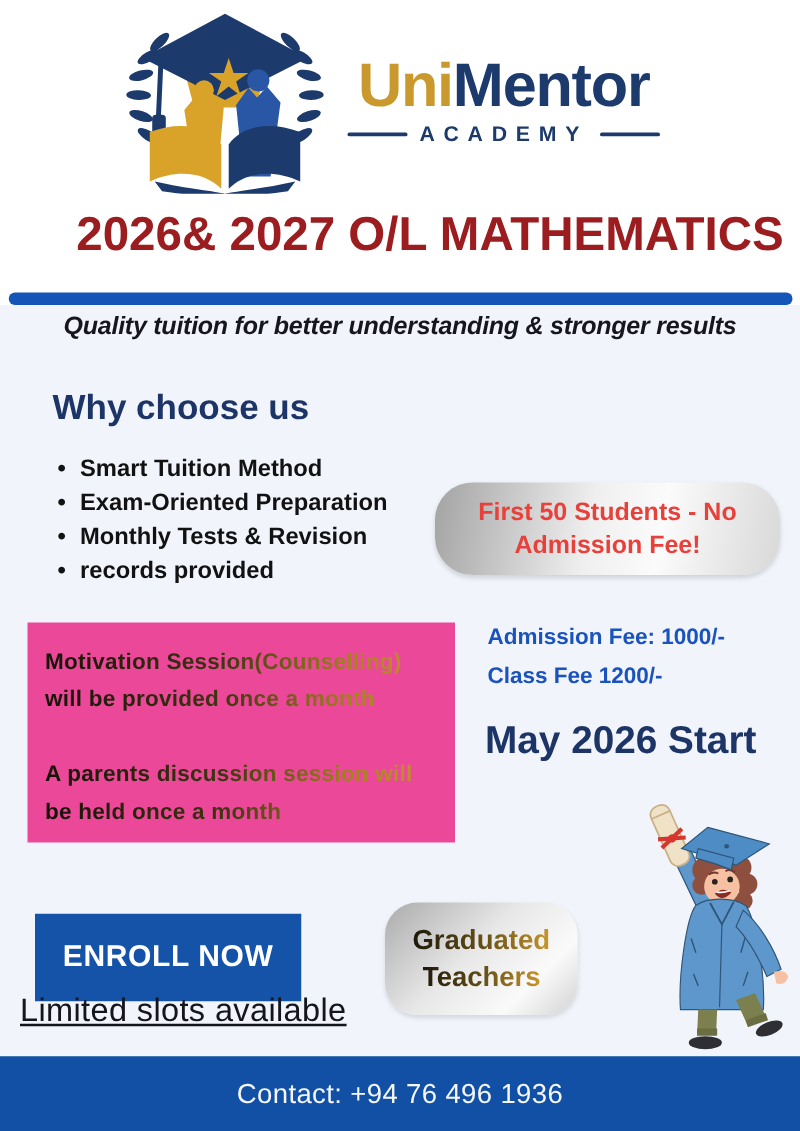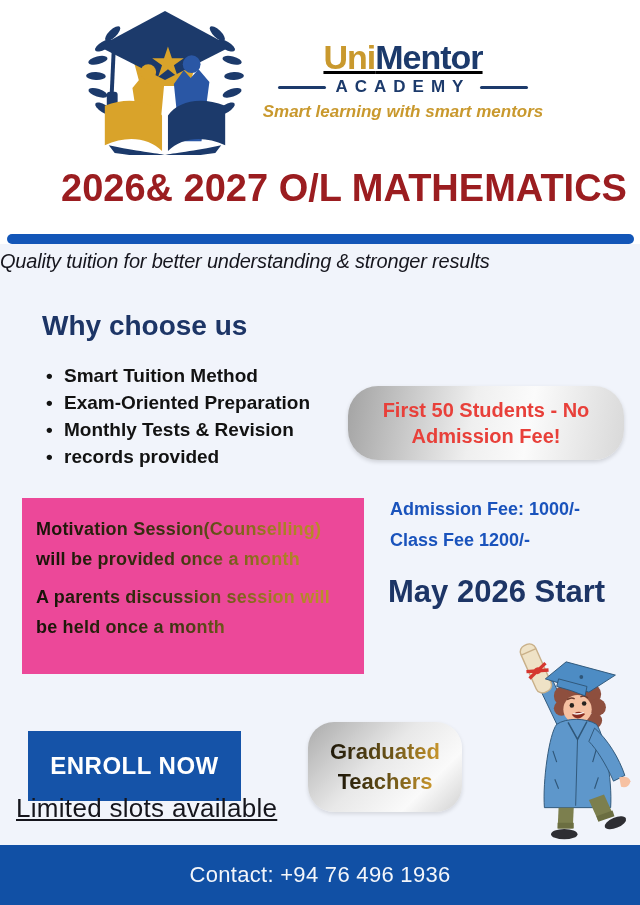--- a/index.html
+++ b/index.html
@@ -9,56 +9,56 @@
     position:relative; width:640px; height:905px; margin:0 auto;
     background:#f1f4fb; overflow:hidden;
   }
   .bg-top { position:absolute; left:0; top:0; width:640px; height:244px; background:#ffffff; }
 
   
   .logo-row { position:absolute; left:62px; top:6px; width:500px; height:150px;
     display:flex; align-items:center; justify-content:center; gap:14px; }
   .emblem { width:168px; height:148px; flex:0 0 auto; }
   .logo-text { display:flex; flex-direction:column; align-items:center; }
-  .brand { font-size:34px; font-weight:bold; letter-spacing:-1px; line-height:1.05;text-decoration:underline; }
+  .brand { font-size:49px; font-weight:bold; letter-spacing:-1px; line-height:1.05; }
   .brand .gold { color:#c9992e; }
   .brand .navy { color:#1c3a6b; }
   .academy-row { display:flex; align-items:center; gap:10px; margin-top:2px; }
   .academy-dash { width:48px; height:3px; background:#1c3a6b; border-radius:2px; }
   .academy { font-size:17px; font-weight:bold; letter-spacing:7px; color:#1c3a6b; }
   .logo-tagline { margin-top:5px; font-size:17px; font-weight:bold; font-style:italic; color:#c9992e; }
 
   
   .main-title { position:absolute; left:0; top:167px; width:640px; text-align:center;
     font-size:38px; font-weight:bold; color:#9b1d20; letter-spacing:0px;padding-left:48px; }
   .divider { position:absolute; left:7px; top:234px; width:627px; height:10px;
     background:#1356b8; border-radius:5px; }
-  .quality-line { position:absolute; left:0; top:250px; width:640px; 
-    font-size:20px; font-weight:normal; font-style:italic; color:#16161e; letter-spacing:-0.2px; }
+  .quality-line { position:absolute; left:0; top:250px; width:640px; text-align:center;
+    font-size:20px; font-weight:bold; font-style:italic; color:#16161e; letter-spacing:-0.2px; }
 
   
   .why-heading { position:absolute; left:42px; top:310px; font-size:28px; font-weight:bold; color:#1d3566; }
   .why-list { position:absolute; left:46px; top:362px; list-style:none; }
   .why-list li { font-size:19px; font-weight:bold; color:#121212; line-height:27px; padding-left:18px; position:relative; }
   .why-list li::before { content:"•"; position:absolute; left:0; top:0; color:#121212; }
 
   
   .offer-badge { position:absolute; left:348px; top:386px; width:276px; height:74px;
     border-radius:30px; background:linear-gradient(100deg,#a3a3a3 0%,#efefef 45%,#fbfbfb 65%,#d8d8d8 100%);
     display:flex; align-items:center; justify-content:center; text-align:center;
     box-shadow:0 2px 4px rgba(0,0,0,0.15); }
   .offer-badge span { font-size:20px; font-weight:bold; color:#e8403a; line-height:26px; width:230px;text-align:center; }
 
   
   .sessions-box { position:absolute; left:22px; top:498px; width:342px; height:176px;
     background:#ec4899; padding:16px 14px; }
   .sessions-box p { font-size:18px; font-weight:bold; line-height:30px; letter-spacing:0.2px;
     background:linear-gradient(90deg,#171208 0%,#3f3512 45%,#a87f23 78%,#c8962c 100%);
     -webkit-background-clip:text; background-clip:text; color:transparent; }
-  .sessions-box p + p { margin-top:8px; }
+  .sessions-box p + p { margin-top:30px; }
 
   
   .fees { position:absolute; left:390px; top:494px; font-size:18px; font-weight:bold;
     color:#1a53bc; line-height:31px; }
   .start-date { position:absolute; left:388px; top:574px; font-size:31px; font-weight:bold; color:#1d3566; }
 
   
   .enroll-btn { position:absolute; left:28px; top:731px; width:213px; height:70px;
     background:#1553a8; border:none; color:#ffffff; font-family:"Liberation Sans", sans-serif;
     font-size:24px; font-weight:bold; letter-spacing:0.5px; cursor:pointer;
@@ -133,21 +133,20 @@
     </svg>
     <div class="logo-text">
       <div class="brand">
         <span class="gold">Uni</span><span class="navy">Mentor</span>
       </div>
       <div class="academy-row">
         <span class="academy-dash"></span>
         <span class="academy">ACADEMY</span>
         <span class="academy-dash"></span>
       </div>
-      <div class="logo-tagline">Smart learning with smart mentors</div>
     </div>
   </div>
 
   <h1 class="main-title">2026&amp; 2027 O/L MATHEMATICS</h1>
   <div class="divider"></div>
   <div class="quality-line">Quality tuition for better understanding &amp; stronger results</div>
 
   <h2 class="why-heading">Why choose us</h2>
   <ul class="why-list">
     <li>Smart Tuition Method</li>

